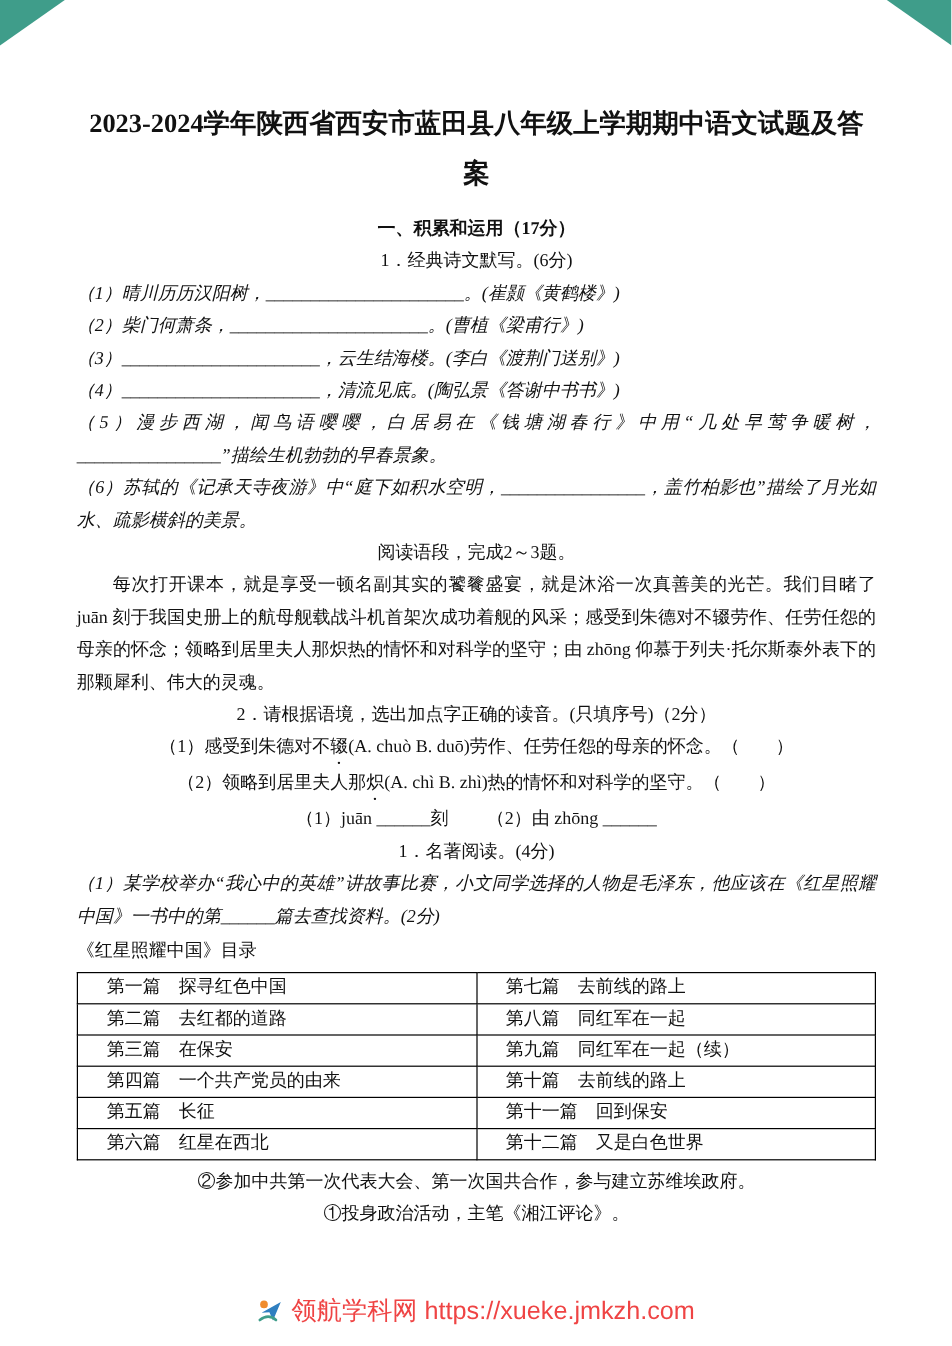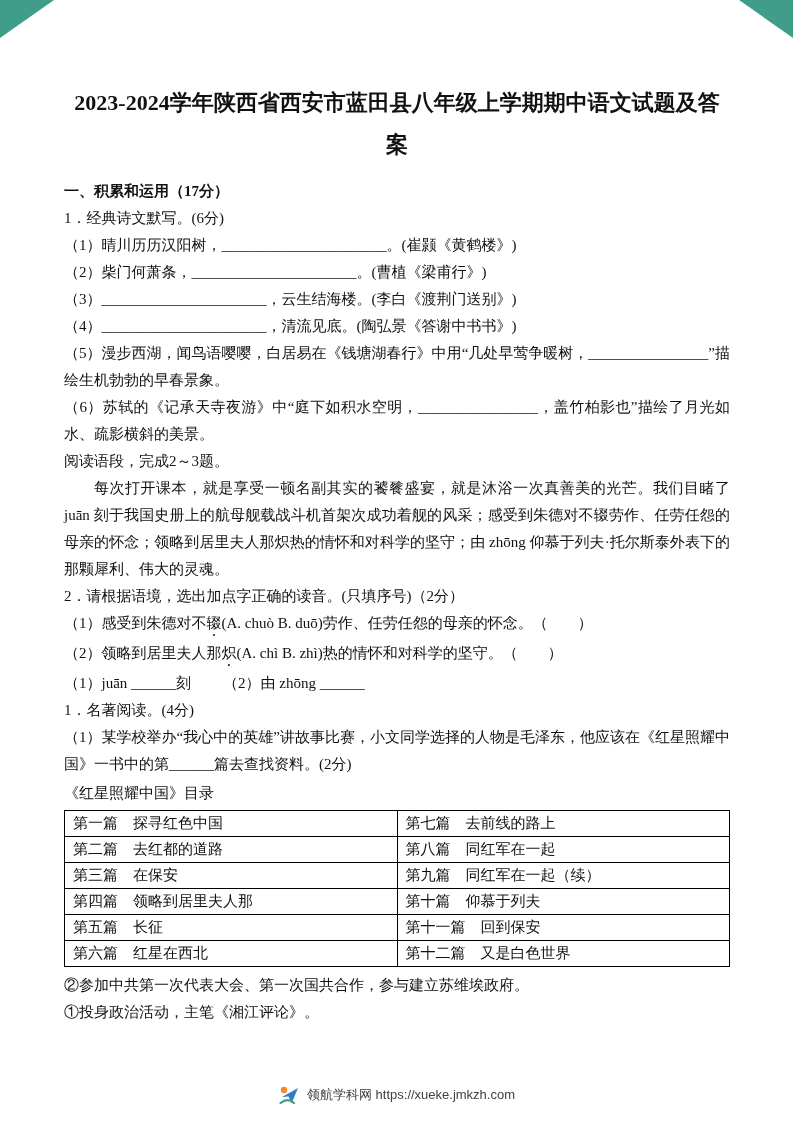--- a/index.html
+++ b/index.html
@@ -20,23 +20,23 @@
   .content { position: absolute; top: 82px; left: 64px; width: 666px; }
 
   .title {
     margin: 0 0 12px 0;
     font-size: 22px;
     line-height: 42px;
     font-weight: 700;
     text-align: center;
   }
 
-  .line { font-size: 15px; line-height: 27px; }
+  .line { font-size: 15px; line-height: 27px; text-align: center; }
   .bold { font-weight: 700; }
-  .wrap { text-align: justify; }
+  .wrap { text-align: justify; font-style: italic; }
 
   .passage {
     margin: 0;
     font-size: 15px;
     line-height: 27px;
     text-indent: 2em;
     text-align: justify;
   }
 
   .dot-under {
@@ -48,33 +48,33 @@
 
   .q3-part2 { margin-left: 32px; }
 
   .table-caption { font-size: 15px; line-height: 27px; text-align: left; margin-top: 2px; }
   table.toc { width: 100%; border-collapse: collapse; margin: 3px 0 5px 0; }
   table.toc td {
     border: 1px solid #000000;
     width: 50%;
     font-size: 15px;
     line-height: 25px;
-    padding: 0 8px;
+    padding: 0 24px;
     vertical-align: middle;
   }
 
   .footer {
     position: absolute;
     left: 0; right: 0; bottom: 16px;
     display: flex;
     align-items: center;
     justify-content: center;
     gap: 7px;
-    color: #404040;
-    font-size: 13px;
+    color: #ef4444;
+    font-size: 21px;
     font-family: "Liberation Sans", "DejaVu Sans", sans-serif;
   }
   .logo { display: inline-flex; align-items: center; }
 </style>
 </head>
 <body>
 
 <div class="page">
 
   <div class="corner corner-left"></div>
@@ -116,22 +116,22 @@
         </tr>
         <tr>
           <td>第二篇　去红都的道路</td>
           <td>第八篇　同红军在一起</td>
         </tr>
         <tr>
           <td>第三篇　在保安</td>
           <td>第九篇　同红军在一起（续）</td>
         </tr>
         <tr>
-          <td>第四篇　领略到居里夫人那</td>
-          <td>第十篇　仰慕于列夫</td>
+          <td>第四篇　一个共产党员的由来</td>
+          <td>第十篇　去前线的路上</td>
         </tr>
         <tr>
           <td>第五篇　长征</td>
           <td>第十一篇　回到保安</td>
         </tr>
         <tr>
           <td>第六篇　红星在西北</td>
           <td>第十二篇　又是白色世界</td>
         </tr>
       </tbody>

